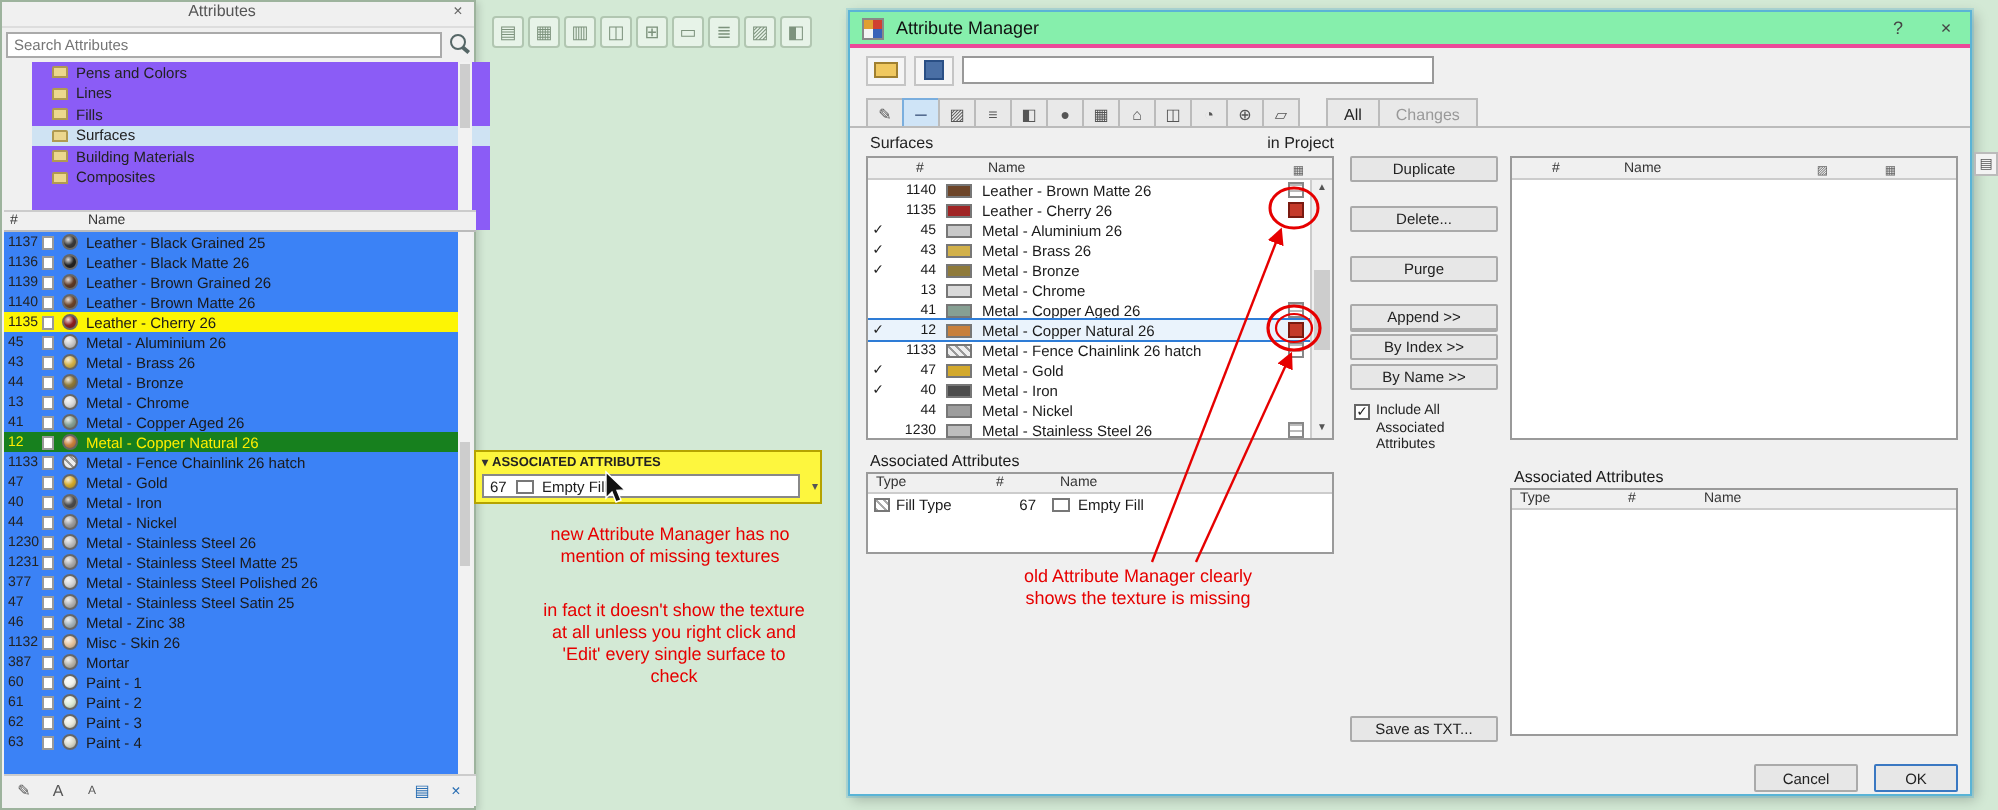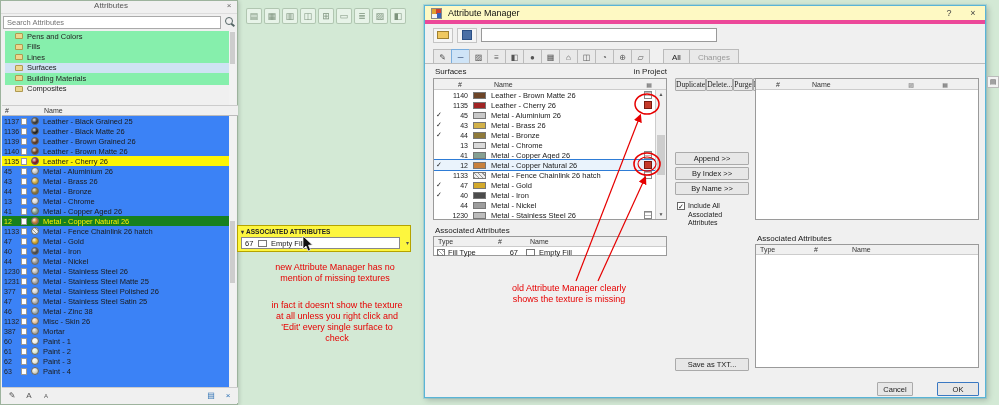--- a/index.html
+++ b/index.html
@@ -13,21 +13,21 @@
   
   #palette{position:absolute;left:0;top:0;width:238px;height:405px;background:#f0f0f0;border:1px solid #9db39d;box-shadow:1px 1px 4px rgba(0,0,0,.18);}
   .ptitle{height:13px;display:flex;align-items:flex-start;border-bottom:1px solid #ddd;}
   .ptitle-text{flex:1;text-align:center;color:#555;font-size:8px;}
   .pclose{width:16px;text-align:center;color:#666;font-size:8px;}
   .psearch{position:absolute;left:2px;top:14px;right:2px;height:14px;display:flex;align-items:center;}
   .psearch-input{flex:1;height:13px;border:1px solid #aaa;font-size:7.5px;padding:0 3px;font-family:inherit;color:#333;background:#fff;}
   .psearch-icon{width:12px;height:12px;position:relative;margin-left:2px;}
   .psearch-icon::before{content:"";position:absolute;left:2px;top:1px;width:6px;height:6px;border:1.2px solid #566;border-radius:50%;}
   .psearch-icon::after{content:"";position:absolute;left:8px;top:8px;width:4px;height:1.5px;background:#566;transform:rotate(40deg);}
-  .ptree{position:absolute;left:4px;top:30px;width:229px;height:54px;background:#86efac;}
+  .ptree{position:absolute;left:15px;top:30px;width:229px;height:84px;background:#8b5cf6;}
   .trow{height:10.5px;display:flex;align-items:center;padding-left:10px;}
   .trow.tsel{background:#cfe3f3;}
   .ticon{width:8px;height:6px;background:#ecd78e;border:1px solid #b09a50;margin-right:4px;border-radius:1px 1px 0 0;flex:none;}
   .tlabel{font-size:7.5px;color:#222;white-space:nowrap;}
   .ptreescroll{position:absolute;right:1px;top:30px;width:7px;height:74px;background:#f2f2f2;}
   .ptreescroll .thumb{margin:1px;height:32px;background:#cdcdcd;}
   .pheader{position:absolute;left:1px;top:104px;width:236px;height:11px;background:#f0f0f0;border-top:1px solid #ccc;border-bottom:1px solid #bbb;display:flex;align-items:center;font-size:7px;color:#333;}
   .ph-num{width:20px;padding-left:3px;}
   .ph-name{padding-left:22px;}
   .plist{position:absolute;left:1px;top:115px;width:229px;height:272px;background:#3b82f6;overflow:hidden;}
@@ -59,21 +59,21 @@
   .tt-chev{position:absolute;right:1px;top:13px;font-size:6px;color:#555;}
 
   
   .note{position:absolute;color:#e60000;font-size:9px;line-height:11px;white-space:pre-line;text-align:center;z-index:30;}
   #note1{left:247px;top:262px;width:176px;}
   #note2{left:247px;top:300px;width:180px;}
   #note3{left:489px;top:283px;width:160px;}
 
   
   #dialog{position:absolute;left:424px;top:5px;width:562px;height:393px;background:#f0f0f0;border:1px solid #5ab4d6;box-shadow:0 0 0 1px rgba(90,180,214,.3),2px 2px 6px rgba(0,0,0,.22);}
-  .dtitle{height:18px;display:flex;align-items:center;background:#fef9c3;border-bottom:4px solid #ec4899;}
+  .dtitle{height:18px;display:flex;align-items:center;background:#86efac;border-bottom:2px solid #ec4899;}
   .dicon{width:11px;height:11px;margin-left:6px;background:conic-gradient(#d04030 0 25%,#3a62b8 25% 50%,#f4f4f4 50% 75%,#e0a030 75%);border:1px solid #888;flex:none;}
   .dtitle-text{margin-left:6px;font-size:9px;color:#111;flex:1;}
   .dhelp,.dclose{width:24px;text-align:center;font-size:9px;color:#444;}
   .dtoolbar{position:absolute;left:0;top:19px;width:100%;height:20px;display:flex;align-items:center;padding-left:8px;gap:4px;}
   .dtool{width:20px;height:15px;border:1px solid #c5c5c5;background:#f5f5f5;display:flex;align-items:center;justify-content:center;}
   .dfolder{width:12px;height:8px;background:#f0c860;border:1px solid #a08030;}
   .dfloppy{width:10px;height:10px;background:#4a6fa5;border:1px solid #2a4f85;}
   .dfield{width:236px;height:14px;border:1px solid #999;background:#fff;font-family:inherit;font-size:8px;padding:0 2px;}
   .dtabs{position:absolute;left:8px;top:42px;height:16px;display:flex;align-items:flex-end;}
   .dtab{width:19px;height:15px;border:1px solid #bbb;border-bottom:none;background:#e9e9e9;display:flex;align-items:center;justify-content:center;font-size:8px;color:#555;margin-right:-1px;}
@@ -99,56 +99,56 @@
   .dname{margin-left:5px;font-size:7.5px;white-space:nowrap;}
   .dtex{position:absolute;right:3px;top:1px;width:8px;height:8px;}
   .dtex-ok{background:#fff;border:1px solid #888;background-image:linear-gradient(#bbb 1px,transparent 1px);background-size:100% 3px;}
   .dtex-missing{background:#c43a2a;border:1px solid #7a1a10;}
   .drow-sel{outline:1px solid #2e7cd6;background:#eaf3fc;}
   .dscroll{position:absolute;right:0;top:11px;width:11px;bottom:0;background:#f0f0f0;border-left:1px solid #ccc;}
   .sarrow{height:9px;text-align:center;font-size:5px;color:#555;line-height:9px;}
   .sarrow.down{position:absolute;bottom:0;left:0;right:0;}
   .dscroll .thumb{position:absolute;left:1px;right:1px;top:45px;height:40px;background:#cdcdcd;}
 
-  .dbtncol{position:absolute;left:250px;top:72px;width:74px;display:flex;flex-direction:row;gap:0;font-family:Liberation Serif, serif;}
+  .dbtncol{position:absolute;left:250px;top:72px;width:74px;display:flex;flex-direction:column;gap:12px;}
   .dbtncol2{position:absolute;left:250px;top:146px;width:74px;display:flex;flex-direction:column;gap:2px;}
   .dbtn{height:13px;background:#e7e7e7;border:1px solid #aaa;font-size:7.5px;display:flex;align-items:center;justify-content:center;color:#222;border-radius:1px;}
   .dcheck-group{position:absolute;left:252px;top:196px;width:72px;display:flex;gap:3px;font-size:7px;}
   .dcheckbox{width:8px;height:8px;border:1px solid #666;background:#fff;font-size:7px;line-height:7px;text-align:center;color:#222;flex:none;}
   .dchecklabel{line-height:8.5px;color:#222;}
 
   .dtempbar{position:absolute;left:330px;top:70px;width:224px;height:13px;margin-left:48px;}
   .dlabel-temp{position:absolute;left:2px;top:3px;font-size:8px;}
   .dtempicons{position:absolute;right:0;top:0;display:flex;gap:2px;}
   .dtico{width:12px;height:12px;border:1px solid #bbb;background:#f3f3f3;font-size:7px;display:flex;align-items:center;justify-content:center;color:#555;}
   .dlist-temp{position:absolute;left:330px;top:72px;width:224px;height:142px;background:#fff;border:1px solid #9a9a9a;}
   .dlist-temp .dh-num{left:20px;}
   .dlist-temp .dh-name{left:56px;}
   .th-ic1{position:absolute;right:64px;top:2px;font-size:6px;color:#666;}
   .th-ic2{position:absolute;right:30px;top:2px;font-size:6px;color:#666;}
 
   .dassoc-label-left{position:absolute;left:10px;top:220px;font-size:8px;}
-  .dassoc-left{position:absolute;left:8px;top:230px;width:234px;height:20px;background:#fff;border:1px solid #9a9a9a;}
+  .dassoc-left{position:absolute;left:8px;top:230px;width:234px;height:41px;background:#fff;border:1px solid #9a9a9a;}
   .dassoc-head{height:10px;background:#f0f0f0;border-bottom:1px solid #ccc;position:relative;font-size:7px;color:#333;}
   .da-type{position:absolute;left:4px;top:1px;}
   .da-num{position:absolute;left:64px;top:1px;}
   .da-name{position:absolute;left:96px;top:1px;}
   .dassoc-row{height:11px;display:flex;align-items:center;font-size:7.5px;}
   .dar-icon{width:8px;height:7px;border:1px solid #777;margin-left:3px;background:repeating-linear-gradient(45deg,#aaa 0,#aaa 1px,#fff 1px,#fff 3px);flex:none;}
   .dar-type{margin-left:3px;width:48px;}
   .dar-num{width:22px;text-align:right;}
   .dar-fill{width:9px;height:7px;border:1px solid #777;margin-left:8px;background:#fff;flex:none;}
   .dar-name{margin-left:4px;}
   .dassoc-label-right{position:absolute;left:332px;top:228px;font-size:8px;}
   .dassoc-right{position:absolute;left:330px;top:238px;width:224px;height:124px;background:#fff;border:1px solid #9a9a9a;}
   .dassoc-right .da-num{left:58px;}
 
   .btn{background:#e7e7e7;border:1px solid #aaa;font-size:7.5px;display:flex;align-items:center;justify-content:center;border-radius:1px;color:#222;}
   .dsavetxt{position:absolute;left:250px;top:352px;width:74px;height:13px;}
-  .dcancel{position:absolute;left:452px;top:376px;width:36px;height:14px;}
+  .dcancel{position:absolute;left:452px;top:376px;width:52px;height:14px;}
   .dok{position:absolute;left:512px;top:376px;width:42px;height:14px;border:1px solid #3a78c2;}
 
   
   #overlay{position:absolute;left:0;top:0;z-index:40;pointer-events:none;}
 </style>
 </head>
 <body>
 
 <div id="root">
 
@@ -173,25 +173,25 @@
       <input class="psearch-input" placeholder="Search Attributes" style="">
       <span class="psearch-icon"></span>
     </div>
     <div class="ptree" id="tree">
         <div class="trow">
           <div class="ticon"></div>
           <div class="tlabel">Pens and Colors</div>
         </div>
         <div class="trow">
           <div class="ticon"></div>
-          <div class="tlabel">Fills</div>
+          <div class="tlabel">Lines</div>
         </div>
         <div class="trow">
           <div class="ticon"></div>
-          <div class="tlabel">Lines</div>
+          <div class="tlabel">Fills</div>
         </div>
         <div class="trow tsel">
           <div class="ticon"></div>
           <div class="tlabel">Surfaces</div>
         </div>
         <div class="trow">
           <div class="ticon"></div>
           <div class="tlabel">Building Materials</div>
         </div>
         <div class="trow">

